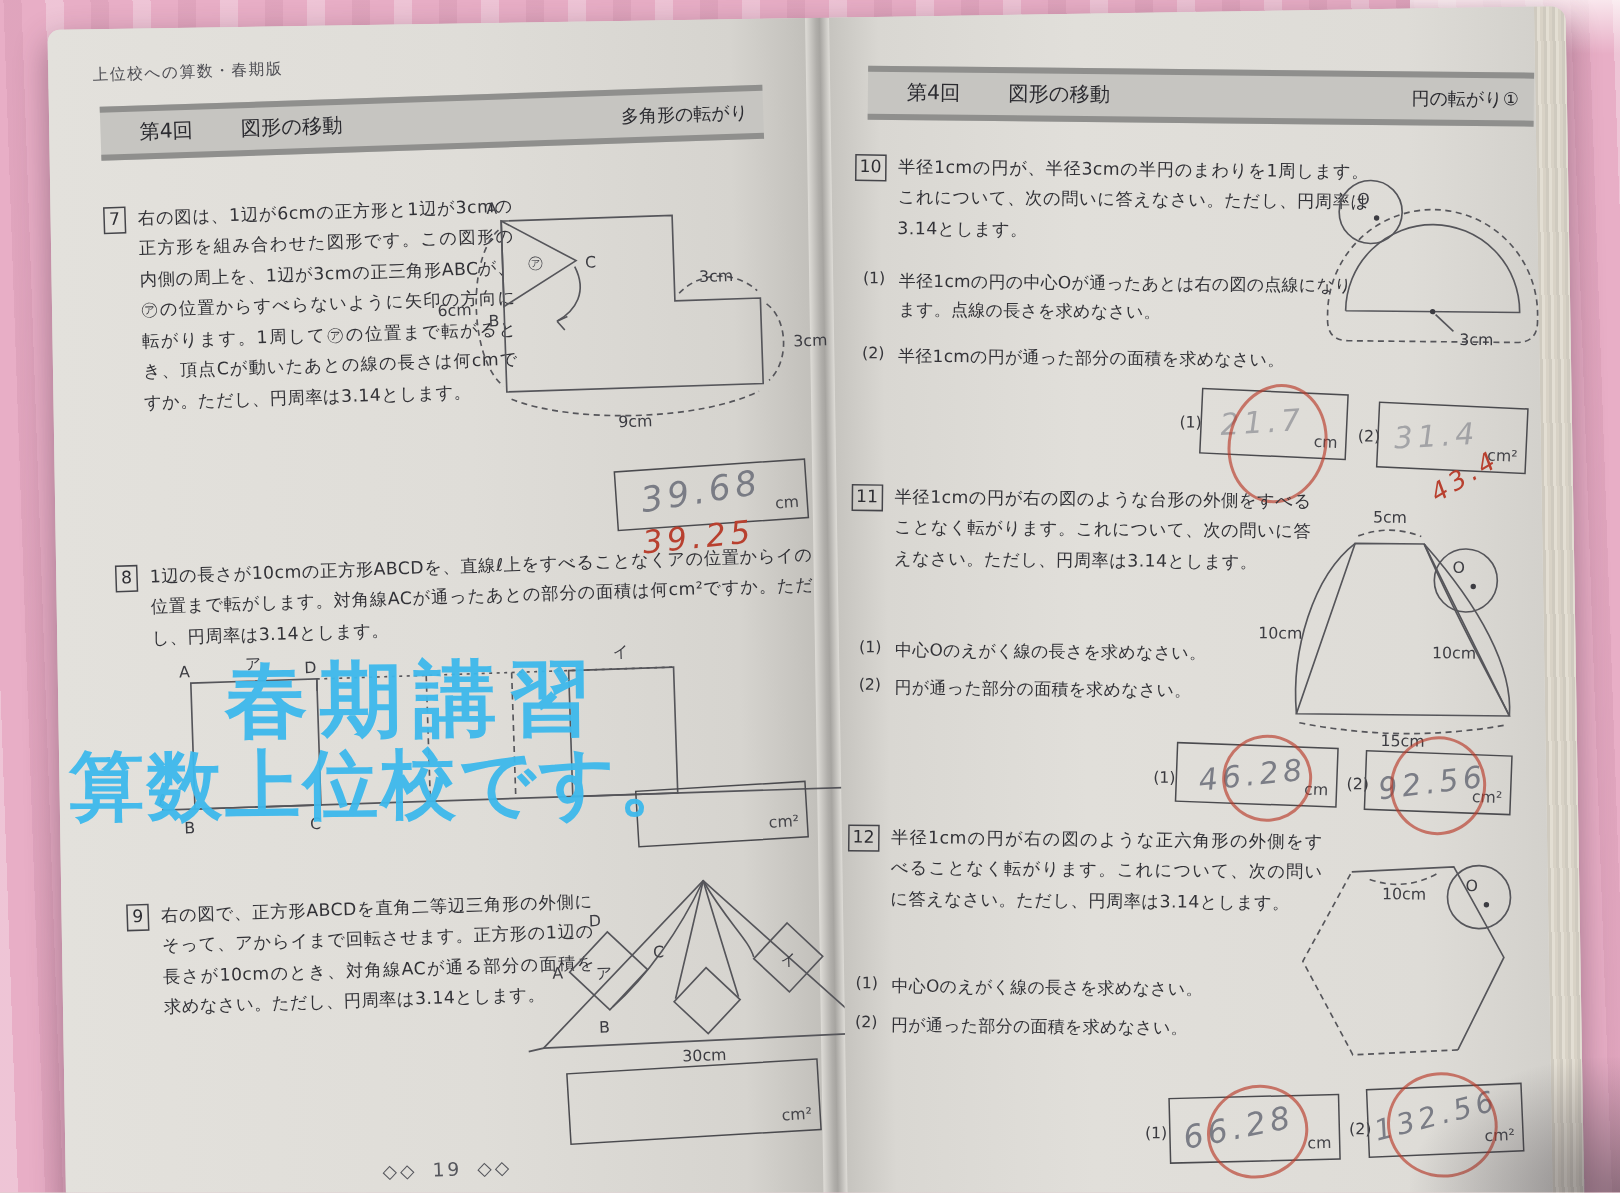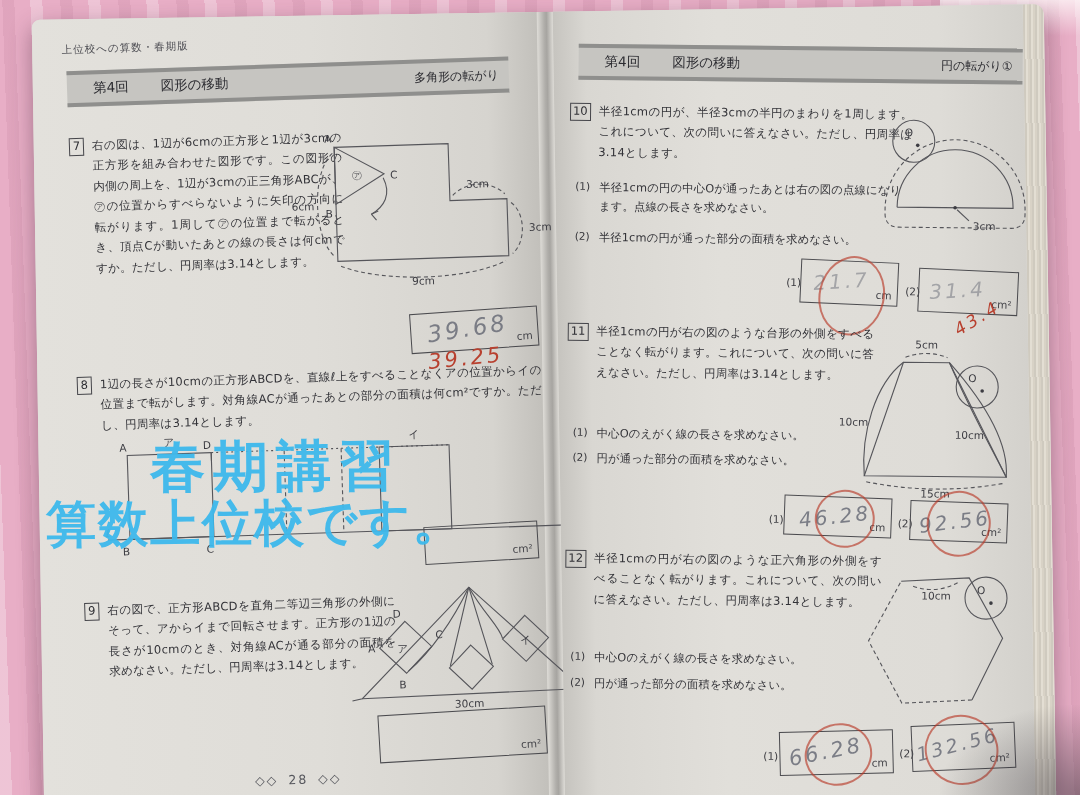--- a/index.html
+++ b/index.html
@@ -164,21 +164,21 @@
         <text x="180" y="80" text-anchor="middle" font-size="9.5">イ</text>
         <text x="122" y="142" text-anchor="middle" font-size="12">30cm</text>
       </svg>
 
       <div class="ansbox" style="left:330px; top:700px; width:168px; height:48px; transform:rotate(-1.5deg);">
         <span class="unit">cm²</span>
       </div>
 
       <div class="footer" style="left:205px; top:756px;">
         <span>◇◇</span>
-        <span>28</span>
+        <span>19</span>
         <span>◇◇</span>
       </div>
     </div>
   </div>
 
   <div class="gutter"></div>
 
   <div class="page page-right">
     <div class="content pc-right">
       <div class="hbar" style="left:16px; top:38px; width:444px;">

